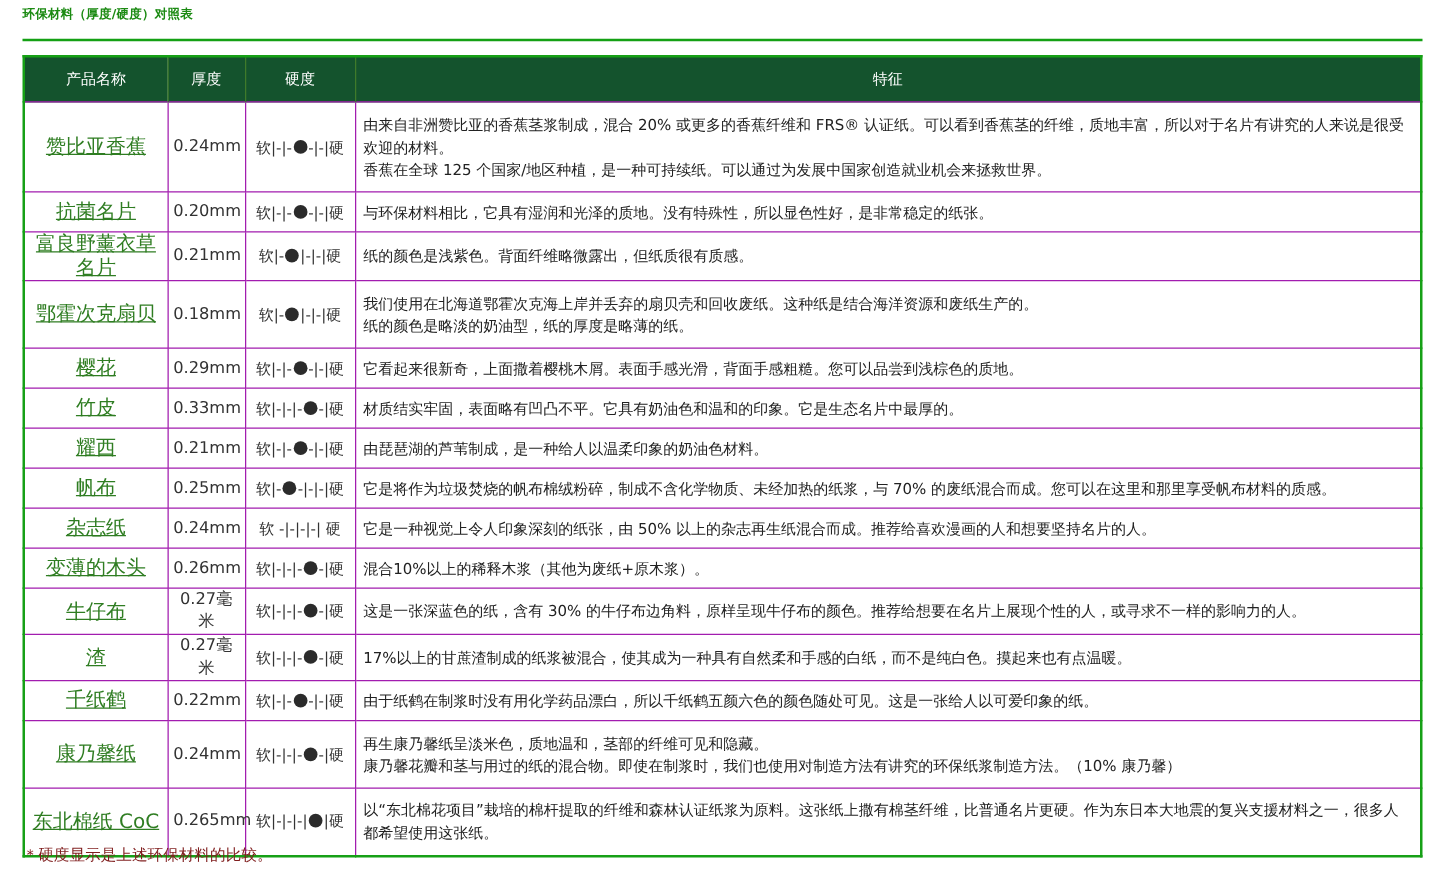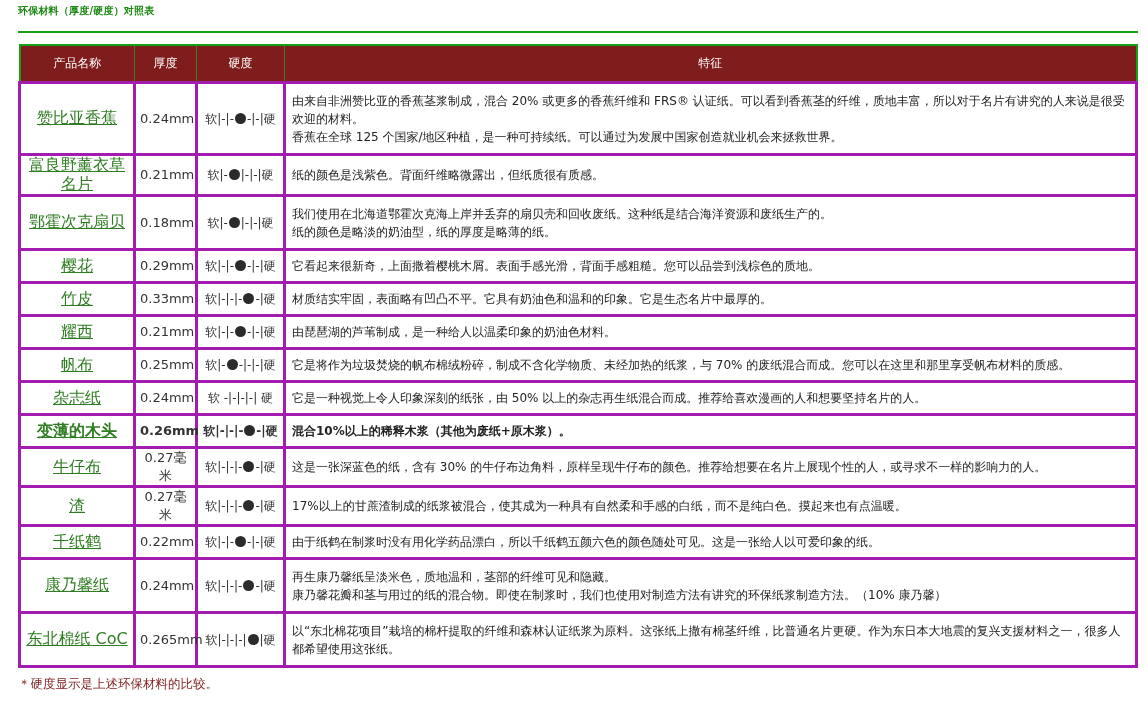--- a/index.html
+++ b/index.html
@@ -19,27 +19,27 @@
   }
   table.cmp {
     position: absolute; left: 18px; top: 44px;
     width: 1120px;
     border-collapse: collapse;
     border: 2px solid #16a016;
     table-layout: fixed;
     font-size: 12px;
   }
   table.cmp th {
-    background: #7f1d1d; color: #ffffff; font-weight: normal;
+    background: #14532d; color: #ffffff; font-weight: normal;
     height: 33px; font-size: 12px;
     border-left: 1px solid #3f7a2a; border-right: 1px solid #3f7a2a;
     text-align: center;
   }
   table.cmp td {
-    border: 3px solid #a21caf;
+    border: 1px solid #a21caf;
     text-align: center; vertical-align: middle;
     padding: 0 4px;
     line-height: 18px;
     color: #333333;
     margin-left: 17px;
   }
   table.cmp td.feat {
     text-align: left; padding: 6px 6px 6px 6px; color: #222;
   }
   td.name a {
@@ -84,20 +84,28 @@
       <tr style="height: 72px;">
         <td class="name"><a>赞比亚香蕉</a></td>
         <td class="thick">0.24mm</td>
         <td class="hard">软|-|-<span class="dot"></span>-|-|硬</td>
         <td class="feat">
           <span class="line">由来自非洲赞比亚的香蕉茎浆制成，混合 20% 或更多的香蕉纤维和 FRS® 认证纸。可以看到香蕉茎的纤维，质地丰富，所以对于名片有讲究的人来说是很受欢迎的材料。</span>
           <span class="line">香蕉在全球 125 个国家/地区种植，是一种可持续纸。可以通过为发展中国家创造就业机会来拯救世界。</span>
         </td>
       </tr>
       <tr style="height: 32px;">
+        <td class="name"><a>抗菌名片</a></td>
+        <td class="thick">0.20mm</td>
+        <td class="hard">软|-|-<span class="dot"></span>-|-|硬</td>
+        <td class="feat">
+          <span class="line">与环保材料相比，它具有湿润和光泽的质地。没有特殊性，所以显色性好，是非常稳定的纸张。</span>
+        </td>
+      </tr>
+      <tr style="height: 32px;">
         <td class="name"><a>富良野薰衣草名片</a></td>
         <td class="thick">0.21mm</td>
         <td class="hard">软|-<span class="dot"></span>|-|-|硬</td>
         <td class="feat">
           <span class="line">纸的颜色是浅紫色。背面纤维略微露出，但纸质很有质感。</span>
         </td>
       </tr>
       <tr style="height: 54px;">
         <td class="name"><a>鄂霍次克扇贝</a></td>
         <td class="thick">0.18mm</td>
@@ -140,21 +148,21 @@
         </td>
       </tr>
       <tr style="height: 32px;">
         <td class="name"><a>杂志纸</a></td>
         <td class="thick">0.24mm</td>
         <td class="hard">软 -|-|-|-| 硬</td>
         <td class="feat">
           <span class="line">它是一种视觉上令人印象深刻的纸张，由 50% 以上的杂志再生纸混合而成。推荐给喜欢漫画的人和想要坚持名片的人。</span>
         </td>
       </tr>
-      <tr style="height: 32px; font-weight: bold;">
+      <tr style="height: 32px;">
         <td class="name"><a>变薄的木头</a></td>
         <td class="thick">0.26mm</td>
         <td class="hard">软|-|-|-<span class="dot"></span>-|硬</td>
         <td class="feat">
           <span class="line">混合10%以上的稀释木浆（其他为废纸+原木浆）。</span>
         </td>
       </tr>
       <tr style="height: 32px;">
         <td class="name"><a>牛仔布</a></td>
         <td class="thick">0.27毫米</td>

